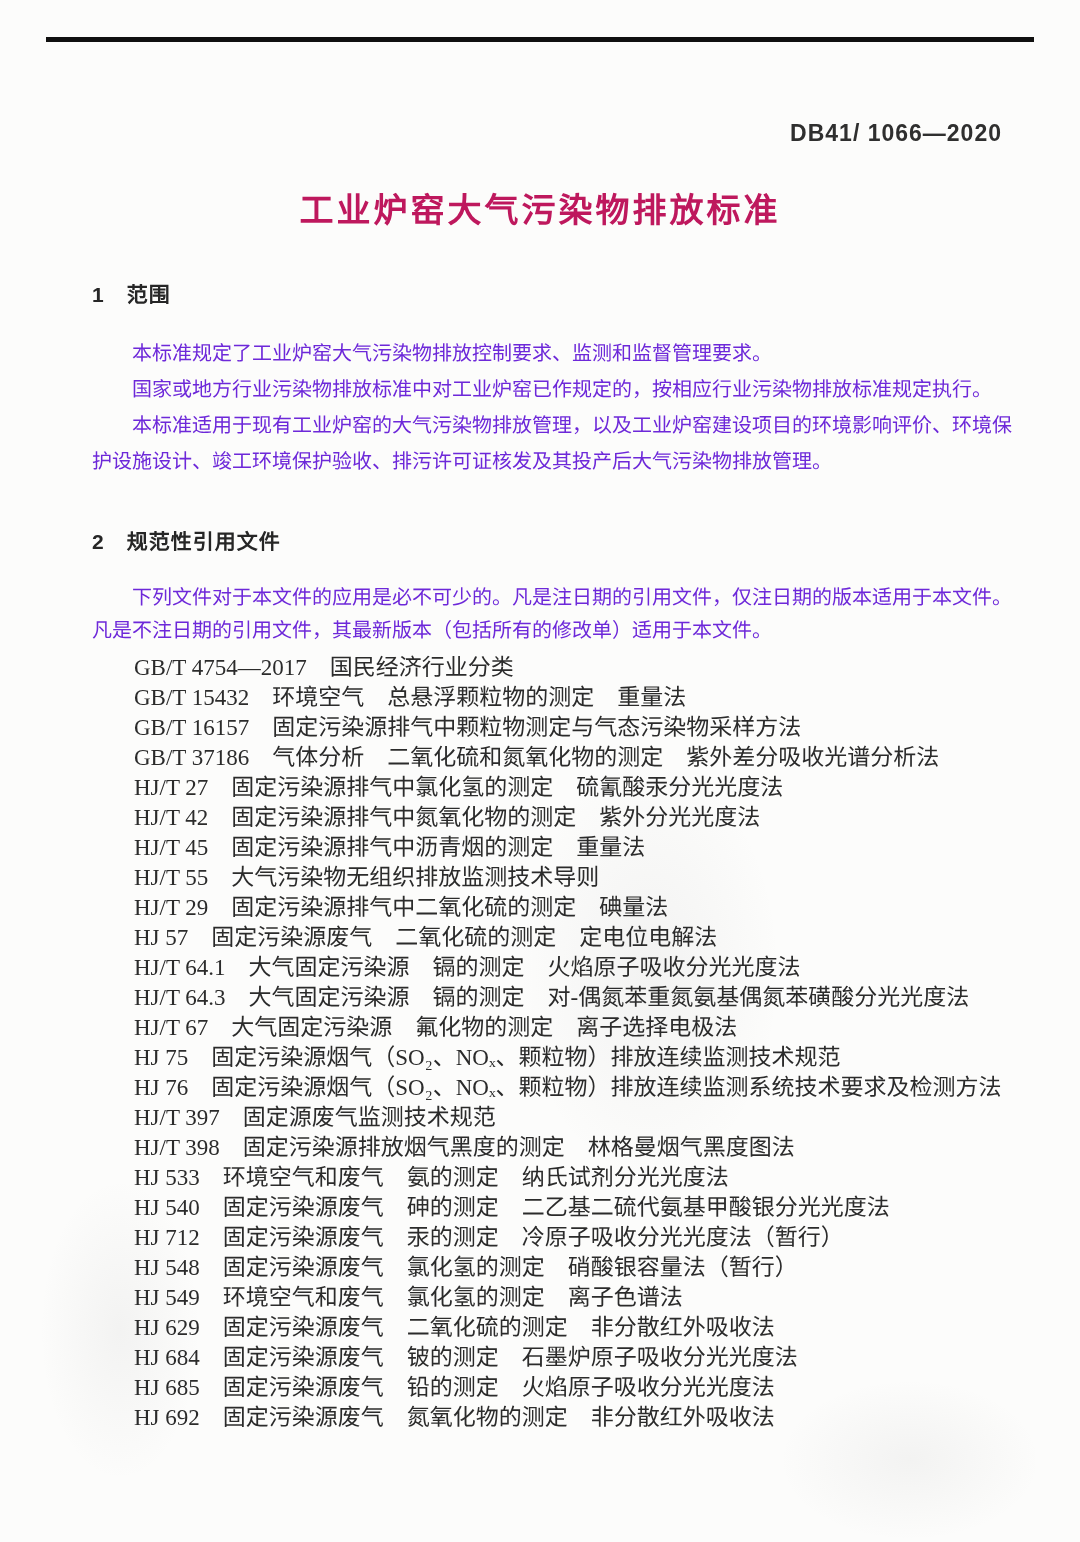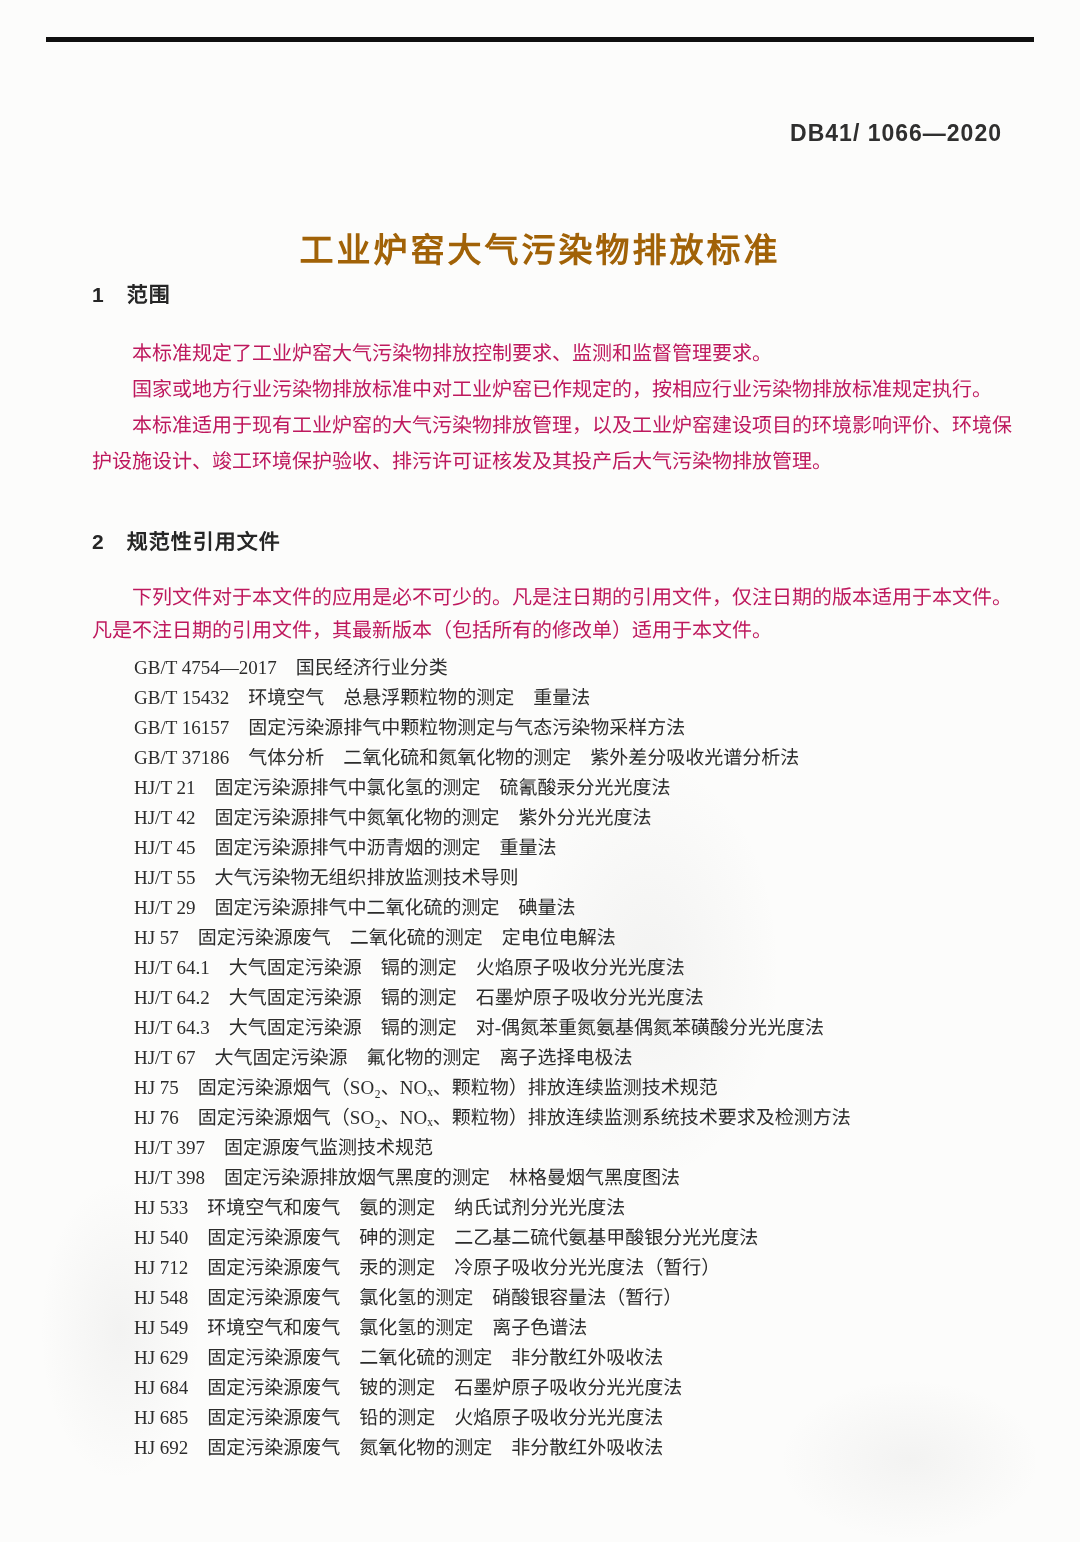--- a/index.html
+++ b/index.html
@@ -50,52 +50,51 @@
   .doc-title {
     position: absolute;
     top: 183px;
     left: 0;
     width: 100%;
     text-align: center;
     font-family: "Liberation Sans", "DejaVu Sans", sans-serif;
     font-weight: 700;
     font-size: 34px;
     letter-spacing: 3px;
-    color: #a16207;
-    margin-top: 40px;
+    color: #be185d;
   }
   .content {
     position: absolute;
     left: 92px;
     right: 68px;
     top: 278px;
   }
   .sec-heading {
     font-family: "Liberation Sans", "DejaVu Sans", sans-serif;
     font-weight: 700;
     font-size: 21px;
     color: #262626;
     letter-spacing: 1px;
   }
   .sec-heading .sec-num { margin-right: 22px; }
   .para-block { margin-top: 27px; }
   .para {
     font-size: 20px;
     line-height: 36px;
     text-indent: 2em;
-    color: #be185d;
+    color: #6d28d9;
     margin: 0;
     text-align: justify;
   }
   .sec2 { margin-top: 46px; }
   .intro-block { margin-top: 26px; }
   .intro-block .para { line-height: 33px; }
   .ref-list { margin-top: 6px; padding-left: 42px; }
   .ref-line {
-    font-size: 19px;
+    font-size: 23px;
     line-height: 30px;
     color: #2b2b2b;
     white-space: nowrap;
   }
 </style>
 </head>
 <body>
 
 <div class="page">
   <div class="smudge s1"></div>
@@ -128,28 +127,27 @@
     <div class="intro-block">
       <p class="para">下列文件对于本文件的应用是必不可少的。凡是注日期的引用文件，仅注日期的版本适用于本文件。凡是不注日期的引用文件，其最新版本（包括所有的修改单）适用于本文件。</p>
     </div>
 
     <div class="ref-list">
 
     <div class="ref-line">GB/T 4754—2017　国民经济行业分类</div>
         <div class="ref-line">GB/T 15432　环境空气　总悬浮颗粒物的测定　重量法</div>
         <div class="ref-line">GB/T 16157　固定污染源排气中颗粒物测定与气态污染物采样方法</div>
         <div class="ref-line">GB/T 37186　气体分析　二氧化硫和氮氧化物的测定　紫外差分吸收光谱分析法</div>
-        <div class="ref-line">HJ/T 21　固定污染源排气中氯化氢的测定　硫氰酸汞分光光度法</div>
+        <div class="ref-line">HJ/T 27　固定污染源排气中氯化氢的测定　硫氰酸汞分光光度法</div>
         <div class="ref-line">HJ/T 42　固定污染源排气中氮氧化物的测定　紫外分光光度法</div>
         <div class="ref-line">HJ/T 45　固定污染源排气中沥青烟的测定　重量法</div>
         <div class="ref-line">HJ/T 55　大气污染物无组织排放监测技术导则</div>
         <div class="ref-line">HJ/T 29　固定污染源排气中二氧化硫的测定　碘量法</div>
         <div class="ref-line">HJ 57　固定污染源废气　二氧化硫的测定　定电位电解法</div>
         <div class="ref-line">HJ/T 64.1　大气固定污染源　镉的测定　火焰原子吸收分光光度法</div>
-        <div class="ref-line">HJ/T 64.2　大气固定污染源　镉的测定　石墨炉原子吸收分光光度法</div>
         <div class="ref-line">HJ/T 64.3　大气固定污染源　镉的测定　对-偶氮苯重氮氨基偶氮苯磺酸分光光度法</div>
         <div class="ref-line">HJ/T 67　大气固定污染源　氟化物的测定　离子选择电极法</div>
         <div class="ref-line">HJ 75　固定污染源烟气（SO₂、NOₓ、颗粒物）排放连续监测技术规范</div>
         <div class="ref-line">HJ 76　固定污染源烟气（SO₂、NOₓ、颗粒物）排放连续监测系统技术要求及检测方法</div>
         <div class="ref-line">HJ/T 397　固定源废气监测技术规范</div>
         <div class="ref-line">HJ/T 398　固定污染源排放烟气黑度的测定　林格曼烟气黑度图法</div>
         <div class="ref-line">HJ 533　环境空气和废气　氨的测定　纳氏试剂分光光度法</div>
         <div class="ref-line">HJ 540　固定污染源废气　砷的测定　二乙基二硫代氨基甲酸银分光光度法</div>
         <div class="ref-line">HJ 712　固定污染源废气　汞的测定　冷原子吸收分光光度法（暂行）</div>
         <div class="ref-line">HJ 548　固定污染源废气　氯化氢的测定　硝酸银容量法（暂行）</div>

